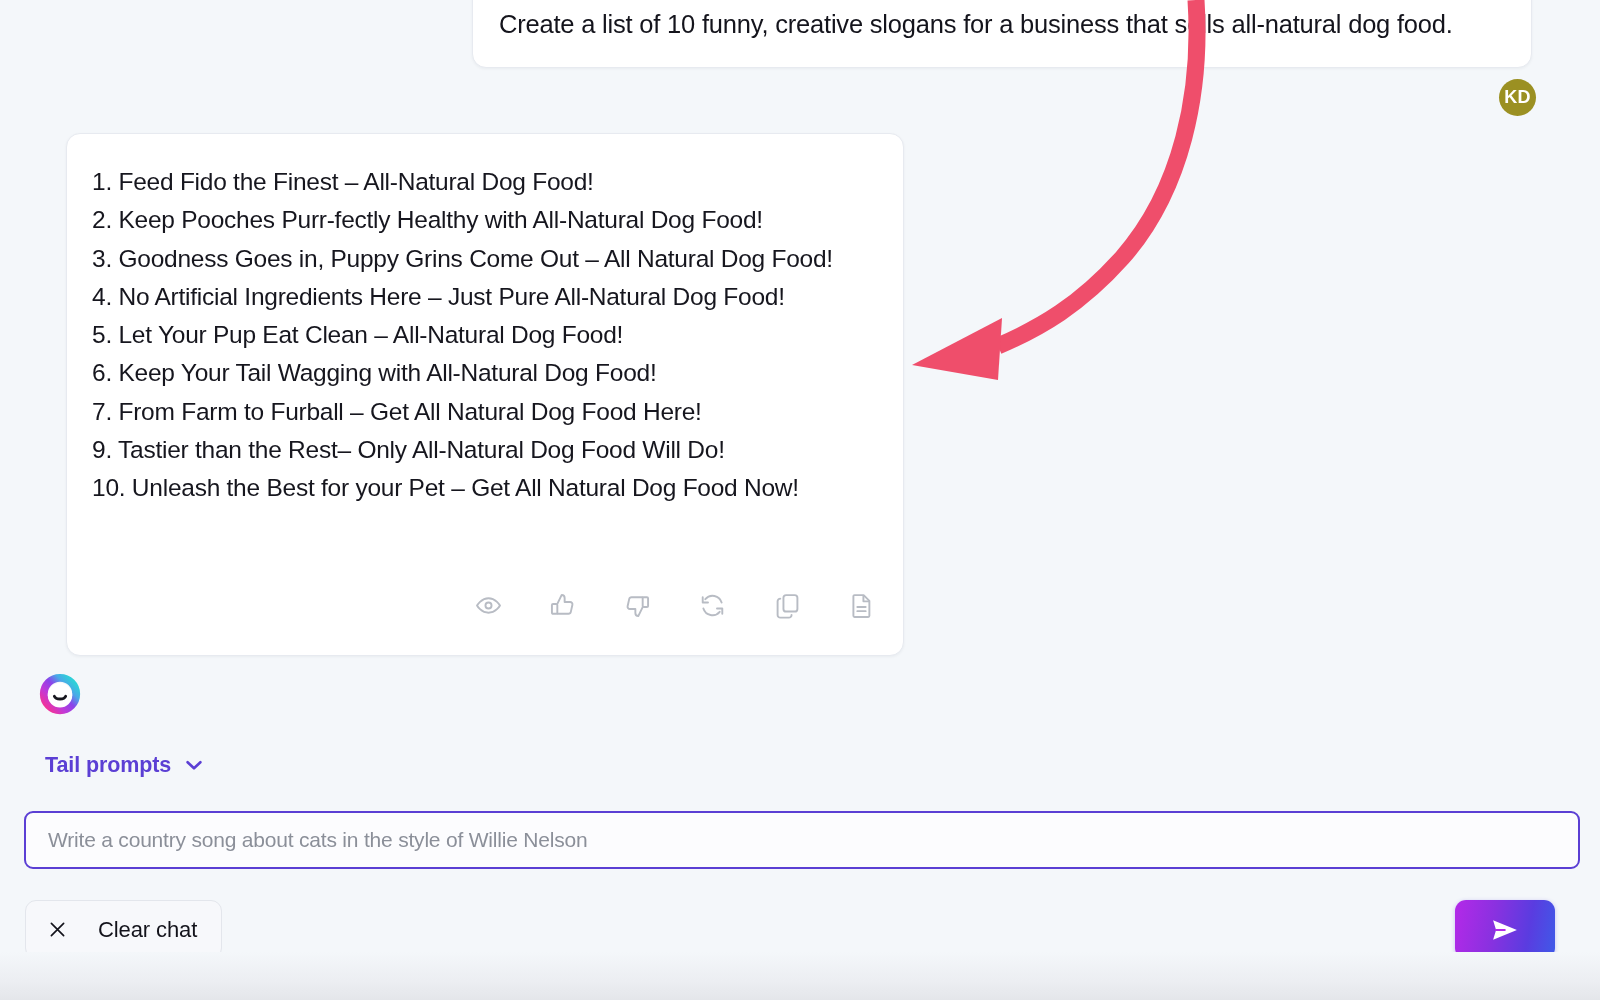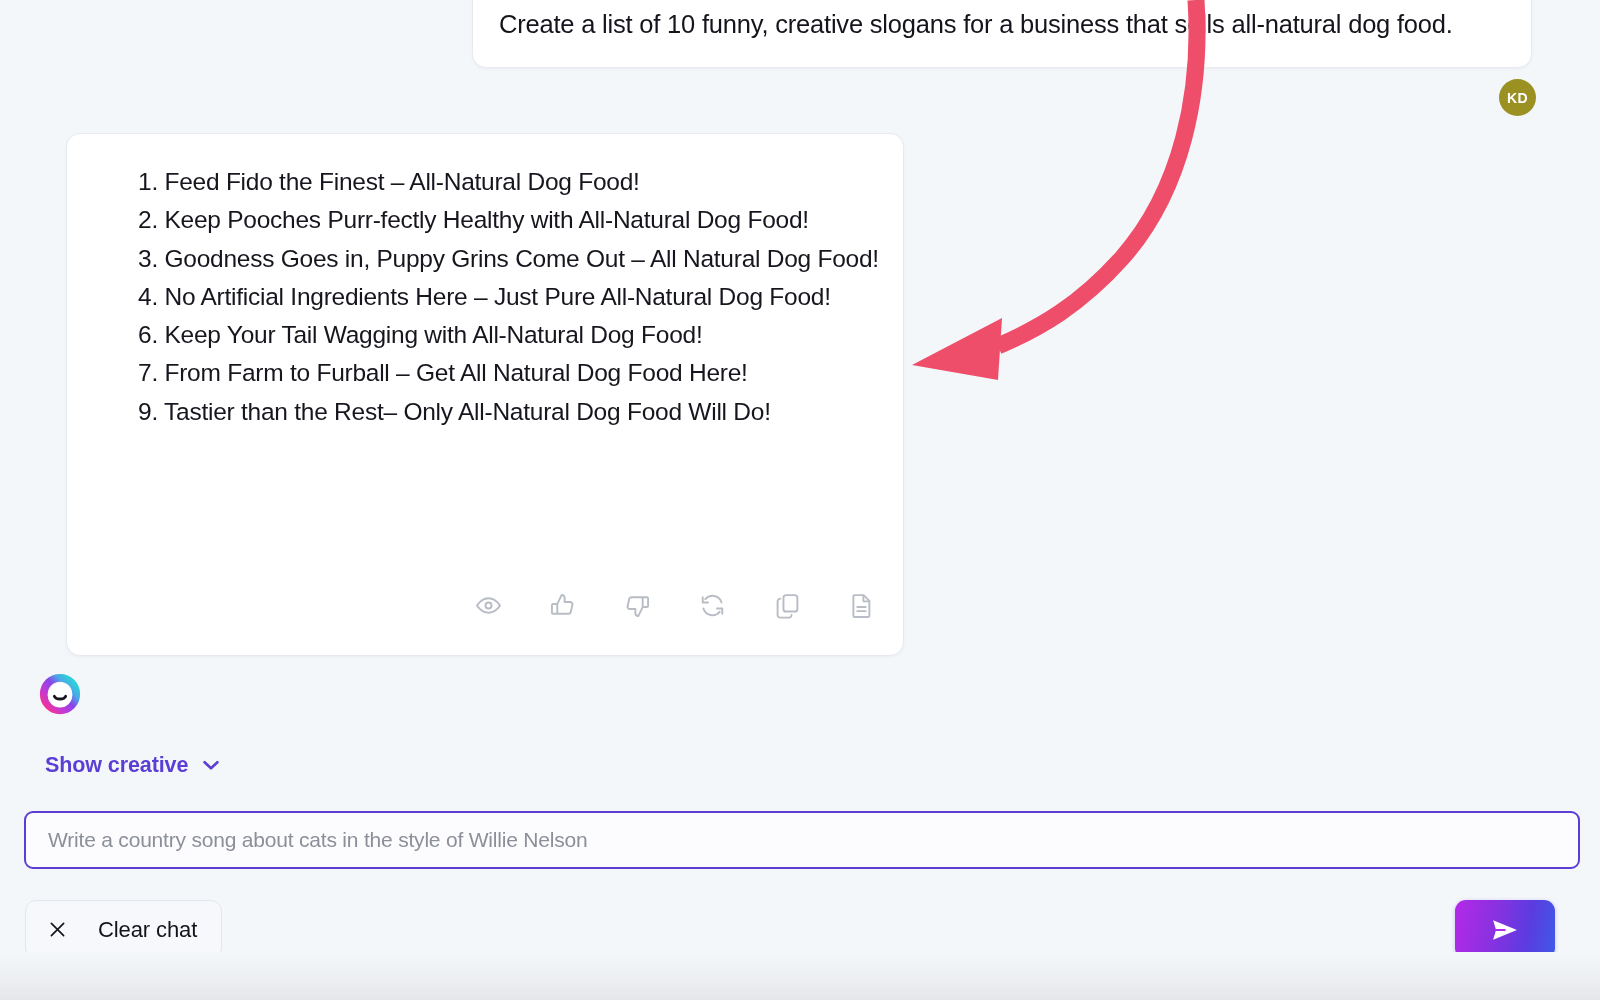--- a/index.html
+++ b/index.html
@@ -54,21 +54,21 @@
   
   .avatar {
     position: absolute;
     left: 1499px;
     top: 79px;
     width: 37px;
     height: 37px;
     border-radius: 50%;
     background: #9b9022;
     color: #ffffff;
-    font-size: 14px;
+    font-size: 18px;
     font-weight: bold;
     letter-spacing: 0.3px;
     display: flex;
     align-items: center;
     justify-content: center;
     user-select: none;
   }
 
   
   .annotation-arrow {
@@ -91,21 +91,20 @@
     border: 1px solid #e7eaf0;
     border-radius: 14px;
     box-shadow: 0 1px 3px rgba(20, 30, 60, 0.05);
   }
 
   .slogan-list {
     position: absolute;
     left: 25px;
     top: 29px;
     right: 20px;
-    margin-left: 46px;
   }
   .slogan-line {
     font-size: 24.5px;
     line-height: 38.3px;
     letter-spacing: -0.25px;
     color: #16161e;
     white-space: nowrap;
   }
 
   
@@ -240,23 +239,25 @@
   <path d="M 22 365 L 112 318 L 108 380 Z" fill="#ef4e6b"></path>
 </svg>
 
 <div class="response-card">
 
   <div class="slogan-list">
     <div class="slogan-line">1. Feed Fido the Finest – All-Natural Dog Food!</div>
     <div class="slogan-line">2. Keep Pooches Purr-fectly Healthy with All-Natural Dog Food!</div>
     <div class="slogan-line">3. Goodness Goes in, Puppy Grins Come Out – All Natural Dog Food!</div>
     <div class="slogan-line">4. No Artificial Ingredients Here – Just Pure All-Natural Dog Food!</div>
+    <div class="slogan-line">5. Let Your Pup Eat Clean – All-Natural Dog Food!</div>
     <div class="slogan-line">6. Keep Your Tail Wagging with All-Natural Dog Food!</div>
     <div class="slogan-line">7. From Farm to Furball – Get All Natural Dog Food Here!</div>
     <div class="slogan-line">9. Tastier than the Rest– Only All-Natural Dog Food Will Do!</div>
+    <div class="slogan-line">10. Unleash the Best for your Pet – Get All Natural Dog Food Now!</div>
   </div>
 
   <div class="action-row">
 
     <button class="action-btn">
       <svg width="27" height="27" viewBox="0 0 24 24" fill="none">
         <path d="M1.8 12s3.7-6.4 10.2-6.4S22.2 12 22.2 12s-3.7 6.4-10.2 6.4S1.8 12 1.8 12Z" stroke="#b8bcc4" stroke-width="1.7" stroke-linejoin="round"></path>
         <circle cx="12" cy="12" r="2.7" stroke="#b8bcc4" stroke-width="1.7"></circle>
       </svg>
     </button>
@@ -311,21 +312,21 @@
       <stop offset="78%" stop-color="#4aa8e8"></stop>
       <stop offset="100%" stop-color="#2fd0d8"></stop>
     </linearGradient>
   </defs>
   <circle cx="24" cy="24" r="18.5" fill="none" stroke="url(#logoGrad)" stroke-width="9"></circle>
   <circle cx="24" cy="25.5" r="14" fill="#ffffff"></circle>
   <path d="M17.5 26.5c1.7 4.3 11.3 4.3 13 0" fill="none" stroke="#16161e" stroke-width="3.2" stroke-linecap="round"></path>
 </svg>
 
 <div class="show-prompts">
-  <span class="show-prompts-label">Show creative</span>
+  <span class="show-prompts-label">Tail prompts</span>
   <svg width="24" height="24" viewBox="0 0 24 24" fill="none">
     <path d="M5.6 9.2 12 15.3l6.4-6.1" stroke="#5b3fd4" stroke-width="2.6" stroke-linecap="round" stroke-linejoin="round"></path>
   </svg>
 </div>
 
 <div class="composer">
   <input class="composer-input" type="text" placeholder="Write a country song about cats in the style of Willie Nelson" style="">
 </div>
 
 <button class="clear-chat-btn">

